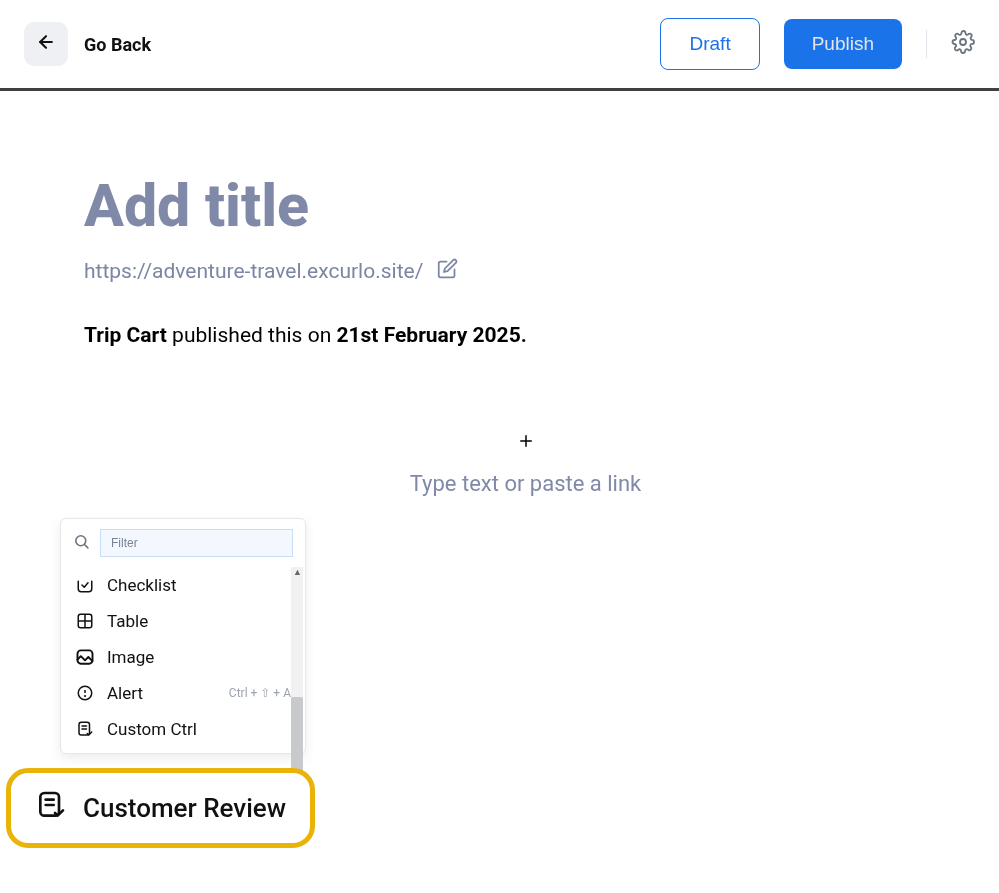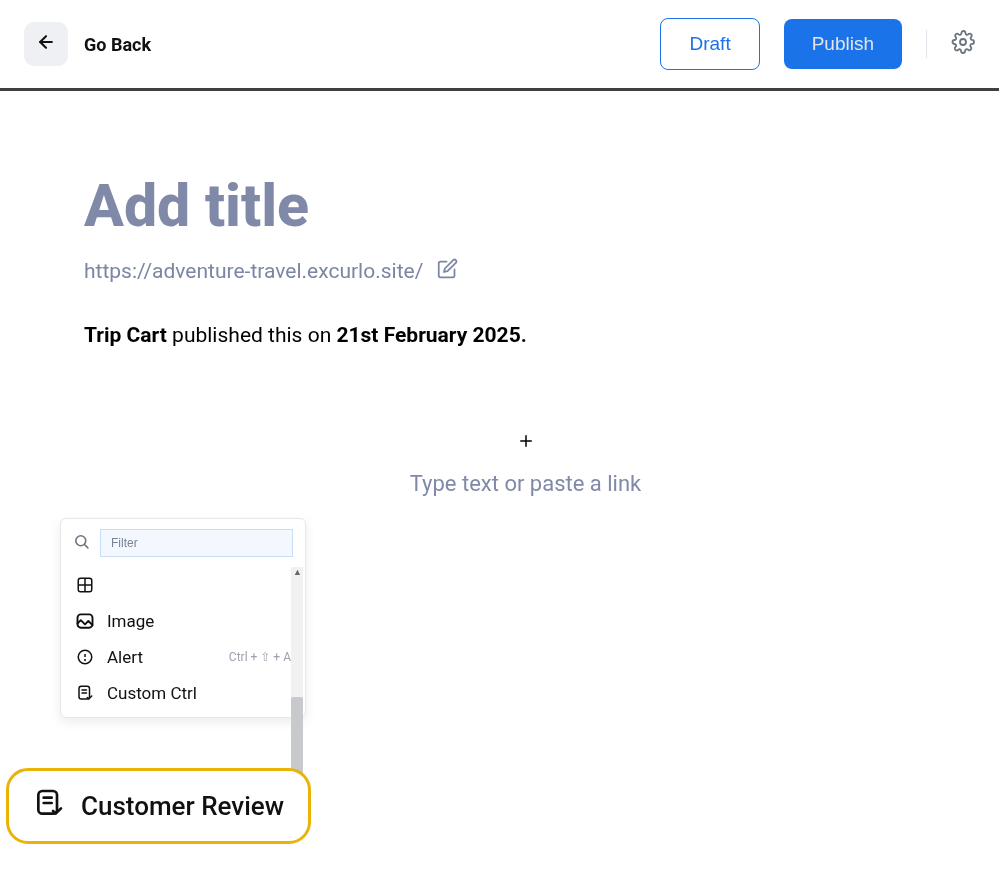--- a/index.html
+++ b/index.html
@@ -198,21 +198,21 @@
       width: 12px;
       height: 108px;
       background: #c7c9cd;
       border-radius: 2px;
     }
     .highlight-callout {
       position: absolute;
       top: 768px;
       left: 6px;
       background: #fff;
-      border: 3px solid #eab308;
+      border: 5px solid #eab308;
       border-radius: 22px;
       padding: 16px 24px;
       display: flex;
       align-items: center;
       gap: 16px;
       font-size: 26px;
       font-weight: 500;
       color: #111;
     }
     .highlight-icon { color: #111; }
@@ -283,30 +283,40 @@
         </span>
         <input class="filter-input" placeholder="Filter" style="">
       </div>
 
       <div class="menu-list">
         <div class="scrollbar-track">
           <span class="scrollbar-arrow up">▲</span>
         </div>
         <div class="scrollbar-thumb"></div>
 
+        <div class="menu-item">
+          <span class="menu-item-icon">
+            <svg width="18" height="18" viewBox="0 0 24 24" fill="none" stroke="#111" stroke-width="2" stroke-linecap="round" stroke-linejoin="round">
+                <path d="M3 7v10a4 4 0 0 0 4 4h10a4 4 0 0 0 4-4V7"></path>
+                <polyline points="8 12 11 15 16 9"></polyline>
+              </svg>
+          </span>
+          <span class="menu-item-label">Checklist</span>
+        </div>
 
 
         <div class="menu-item">
           <span class="menu-item-icon">
             <svg width="18" height="18" viewBox="0 0 24 24" fill="none" stroke="#111" stroke-width="2">
                 <rect x="3" y="3" width="18" height="18" rx="3"></rect>
                 <line x1="3" y1="12" x2="21" y2="12"></line>
                 <line x1="12" y1="3" x2="12" y2="21"></line>
               </svg>
           </span>
+          <span class="menu-item-label">Table</span>
         </div>
 
         <div class="menu-item">
           <span class="menu-item-icon">
             <svg width="20" height="20" viewBox="0 0 24 24" fill="none" stroke="#111" stroke-width="2.3" stroke-linecap="round" stroke-linejoin="round">
                 <rect x="3" y="4" width="18" height="16" rx="4"></rect>
                 <path d="M3 15l4-4 5 5 4-4 5 5"></path>
               </svg>
           </span>
           <span class="menu-item-label">Image</span>

